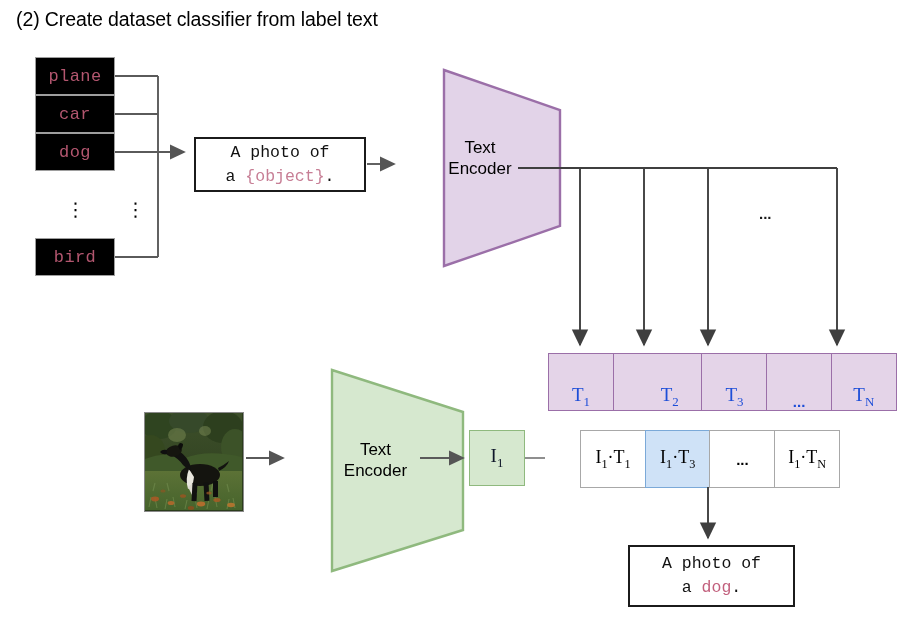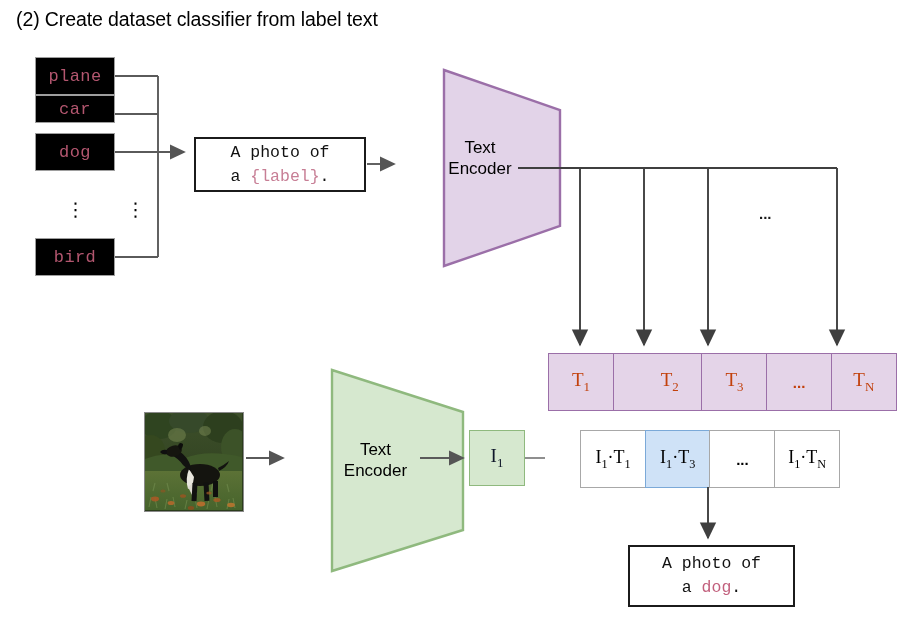--- a/index.html
+++ b/index.html
@@ -80,24 +80,24 @@
     color: #000000;
     line-height: 1.22;
     pointer-events: none;
   }
 
   
   .t-row, .dp-row { display: flex; }
   .t-cell {
     background: #e4d4e8;
     border: 1.3px solid #9b6fa8;
-    display: flex; align-items: center; justify-content: center;
+    display: flex; align-items: flex-end; justify-content: center;
     font-family: "Liberation Serif", serif;
     font-size: 19px;
-    color: #c2410c;
+    color: #1d4ed8;
   }
   .t-cell + .t-cell { border-left-width: 1.3px; }
   .dp-cell {
     background: #ffffff;
     border: 1.3px solid #a8a8a8;
     display: flex; align-items: center; justify-content: center;
     font-family: "Liberation Serif", serif;
     font-size: 18px;
     color: #000000;
   }
@@ -139,36 +139,36 @@
 <body>
 
 <div id="stage">
 
   <div class="abs heading" style="left:14px; top:8px;">(2) Create dataset classifier from label text</div>
 
 
   <div class="abs label-box" style="left:33px; top:57px; width:80px; height:38px;">
     <span>plane</span>
   </div>
-  <div class="abs label-box" style="left:33px; top:95px; width:80px; height:28px;justify-content:center;">
+  <div class="abs label-box" style="left:33px; top:95px; width:80px; height:38px;justify-content:center;">
     <span>car</span>
   </div>
   <div class="abs label-box" style="left:33px; top:133px; width:80px; height:38px;">
     <span>dog</span>
   </div>
   <div class="abs label-box" style="left:33px; top:238px; width:80px; height:38px;">
     <span>bird</span>
   </div>
 
   <div class="abs vdots" style="left:64px; top:200px; width:18px;">⋮</div>
   <div class="abs vdots" style="left:124px; top:200px; width:18px;">⋮</div>
 
   <div class="abs prompt-box" style="left:192px; top:137px; width:172px; height:55px;">
     <span class="line">A photo of</span>
-    <span class="line"><span>a </span><span class="tok">{label}</span><span>.</span></span>
+    <span class="line"><span>a </span><span class="tok">{object}</span><span>.</span></span>
   </div>
 
   <div class="encoder-wrap" style="left:396px; top:68px; width:120px; height:200px;">
     <svg width="120" height="200" viewBox="0 0 120 200">
       <polygon points="2,2 118,42 118,158 2,198" fill="#e2d3e8" stroke="#9b6fa8" stroke-width="2.4"></polygon>
     </svg>
     <div class="encoder-label" style="top:70px;">
       <div>Text</div>
       <div>Encoder</div>
     </div>

